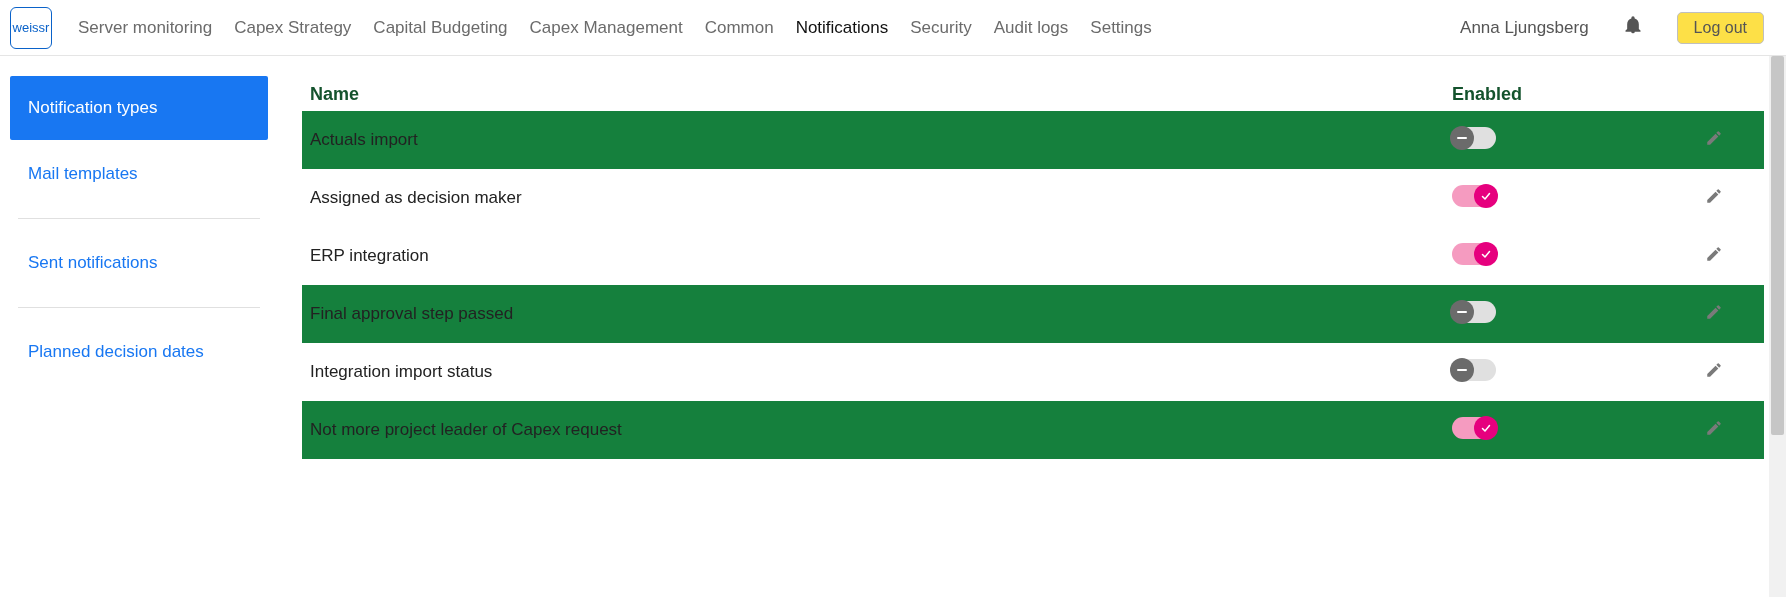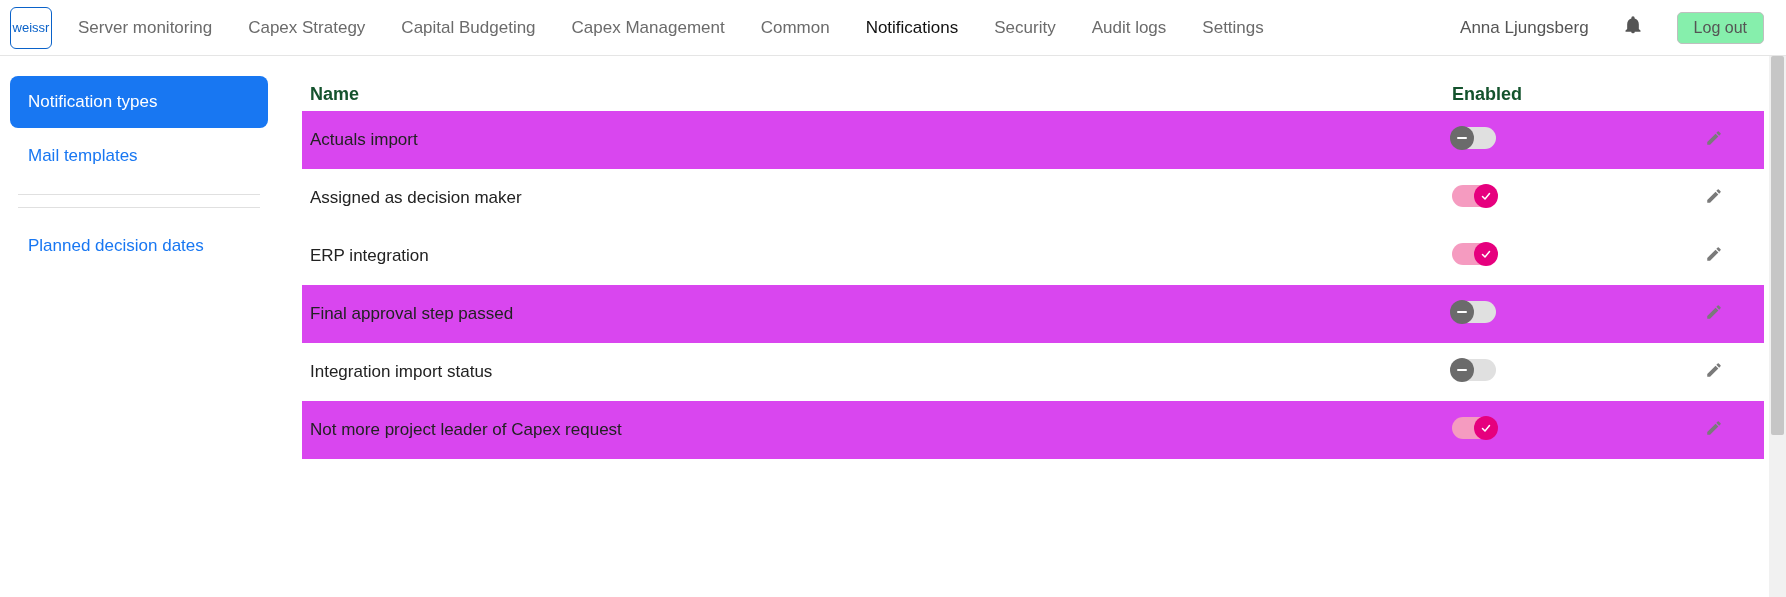--- a/index.html
+++ b/index.html
@@ -19,53 +19,53 @@
     width: 42px; height: 42px;
     border: 1.5px solid #0a62c9;
     border-radius: 6px;
     display: flex; align-items: center; justify-content: center;
     color: #0a62c9;
     font-size: 13px;
     margin-right: 18px;
     margin-left: 2px;
     user-select: none;
   }
-  .nav { display: flex; gap: 36px; align-items: center; flex: 1; }
+  .nav { display: flex; gap: 22px; align-items: center; flex: 1; }
   .nav-item {
     color: #6b6b6b;
     font-size: 17px;
     cursor: pointer;
     white-space: nowrap;
   }
   .nav-item.active { color: #111; font-weight: 400; }
   .user-area { display: flex; align-items: center; gap: 34px; }
   .username { color: #555; font-size: 17px; }
   .bell { color: #555; font-size: 20px; cursor: pointer; }
   .logout-btn {
     border: 1px solid #bfbfbf;
-    background: #86efac;
+    background: #fde047;
     color: #555;
     padding: 6px 16px;
     border-radius: 5px;
     font-size: 16px;
     cursor: pointer;
   }
 
   
   .content { display: flex; }
   .sidebar {
     width: 278px;
     padding: 18px 10px 0 10px;
   }
   .side-item {
     display: block;
-    padding: 16px 18px;
+    padding: 22px 18px;
     font-size: 17px;
     color: #1877f2;
-    border-radius: 8px;
+    border-radius: 2px;
     cursor: pointer;
     margin: 2px 0;
   }
   .side-item.active {
     background: #1877f2;
     color: #fff;
   }
   .side-divider {
     border: none;
     border-top: 1px solid #e0e0e0;
@@ -83,21 +83,21 @@
     text-align: left;
     font-size: 18px;
     font-weight: 700;
     padding: 10px 8px 6px 8px;
     color: #14532d;
   }
   .col-name { width: auto; }
   .col-enabled { width: 220px; }
   .col-edit { width: 100px; }
   tbody tr { height: 58px; }
-  tbody tr.striped { background: #d946ef; }
+  tbody tr.striped { background: #15803d; }
   tbody td {
     font-size: 17px;
     padding: 0 8px;
     color: #222;
     vertical-align: middle;
   }
   td.edit-cell { text-align: center; }
 
   
   .toggle {
@@ -182,20 +182,21 @@
     </span>
     <button class="logout-btn">Log out</button>
   </div>
 </div>
 
 <div class="content">
   <aside class="sidebar">
       <a class="side-item active">Notification types</a>
       <a class="side-item">Mail templates</a>
       <hr class="side-divider">
+      <a class="side-item">Sent notifications</a>
       <hr class="side-divider">
       <a class="side-item">Planned decision dates</a>
     </aside>
 
   <main class="main">
     <table class="table">
       <thead>
         <tr class="thead-row">
           <th class="col-name">Name</th>
           <th class="col-enabled">Enabled</th>

